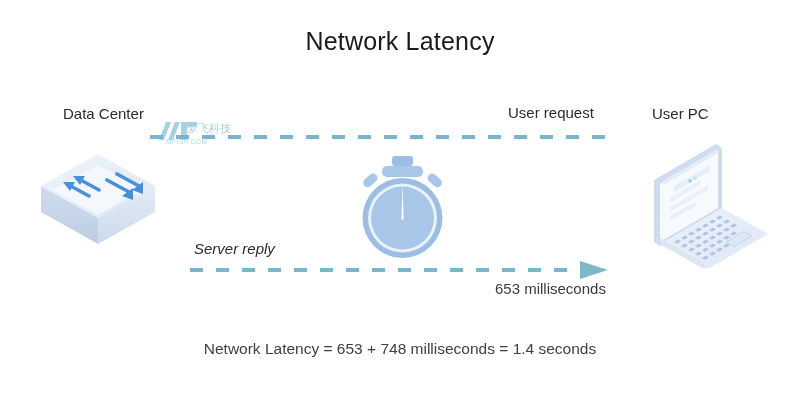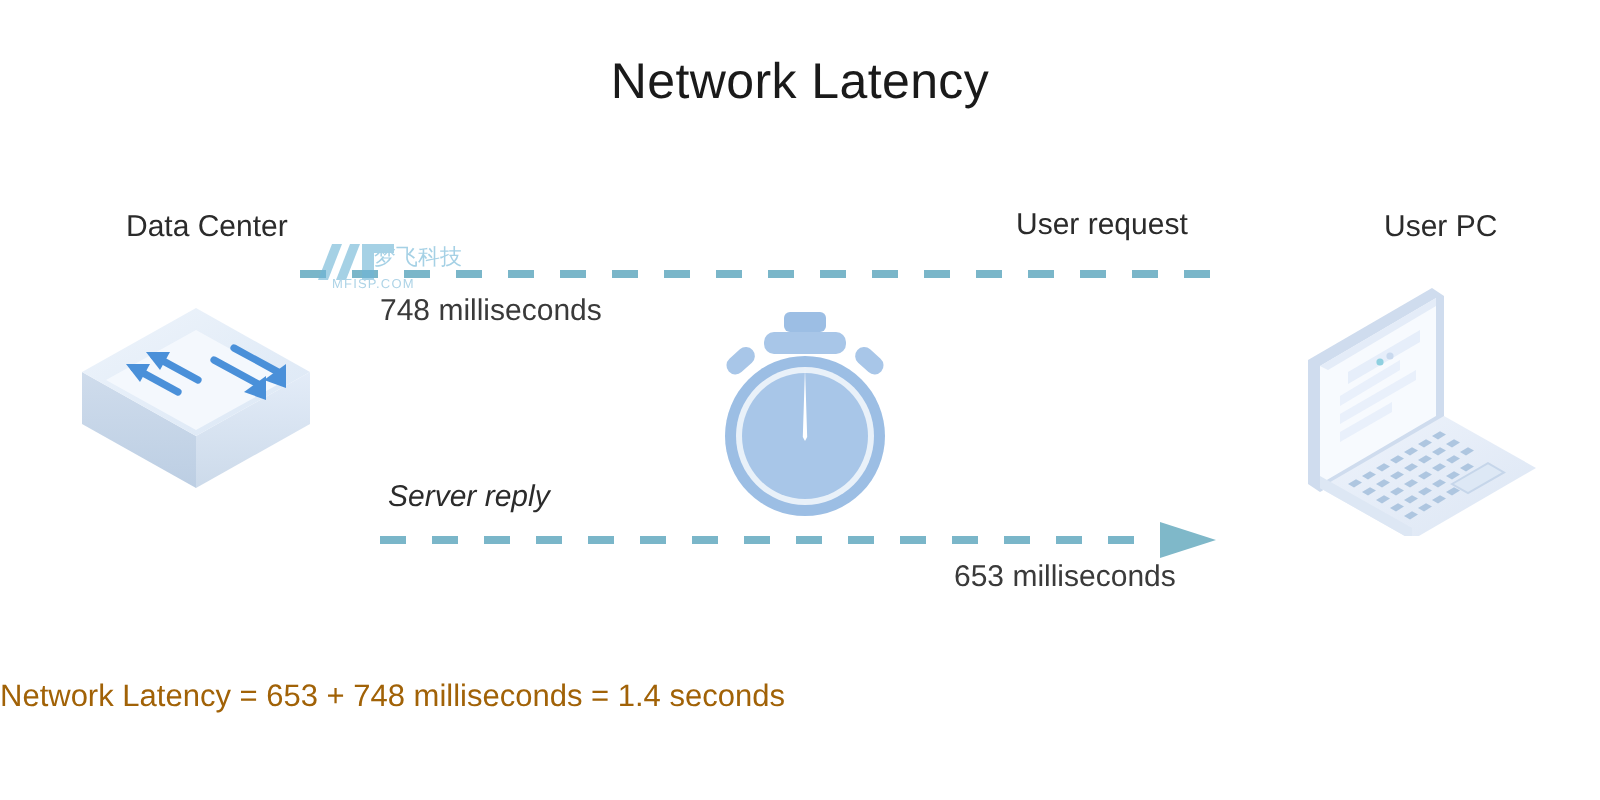--- a/index.html
+++ b/index.html
@@ -37,33 +37,33 @@
     font-size: 15px;
     color: #3a3a3a;
     white-space: nowrap;
   }
   .label-dark {
     color: #2b2b2b;
   }
 
   .lbl-data-center { left: 63px;  top: 105px; }
   .lbl-user-request{ left: 508px; top: 104px; }
-  .lbl-user-pc     { left: 692px; top: 105px; text-align: center; }
+  .lbl-user-pc     { left: 652px; top: 105px; text-align: center; }
   .lbl-748         { left: 190px; top: 147px; }
   .lbl-server-reply{ left: 194px; top: 240px; font-style: italic; }
-  .lbl-653         { left: 477px; top: 280px; }
+  .lbl-653         { left: 495px; top: 280px; }
 
   .formula {
     position: absolute;
     left: 0;
     top: 340px;
     width: 800px;
-    text-align: left;
+    text-align: center;
     font-size: 15.5px;
-    color: #a16207;
+    color: #404040;
     white-space: nowrap;
   }
 
   
   .dash-line {
     position: absolute;
     height: 4px;
   }
   .dash-line .dash-svg { display: block; }
 
@@ -101,21 +101,20 @@
   <div class="dash-line line-bottom">
     <svg class="dash-svg" width="420" height="22" viewBox="0 0 420 22" xmlns="http://www.w3.org/2000/svg">
       <line x1="0" y1="11" x2="392" y2="11" stroke="#7ab6c9" stroke-width="4" stroke-dasharray="13 13" stroke-linecap="butt"></line>
       <polygon points="390,2 418,11 390,20" fill="#7fb8c9"></polygon>
     </svg>
   </div>
 
   <div class="label label-dark lbl-data-center">Data Center</div>
   <div class="label label-dark lbl-user-request">User request</div>
   <div class="label label-dark lbl-user-pc">User PC</div>
-  <div class="label lbl-748">748 milliseconds</div>
   <div class="label label-dark lbl-server-reply">Server reply</div>
   <div class="label lbl-653">653 milliseconds</div>
 
   <div class="formula">Network Latency = 653 + 748 milliseconds = 1.4 seconds</div>
 
   <div class="icon-box icon-server">
     <svg width="130" height="110" viewBox="0 0 130 110" xmlns="http://www.w3.org/2000/svg">
       <defs>
         <linearGradient id="gTop" x1="0" y1="0" x2="1" y2="1">
           <stop offset="0%" stop-color="#eef4fb"></stop>

